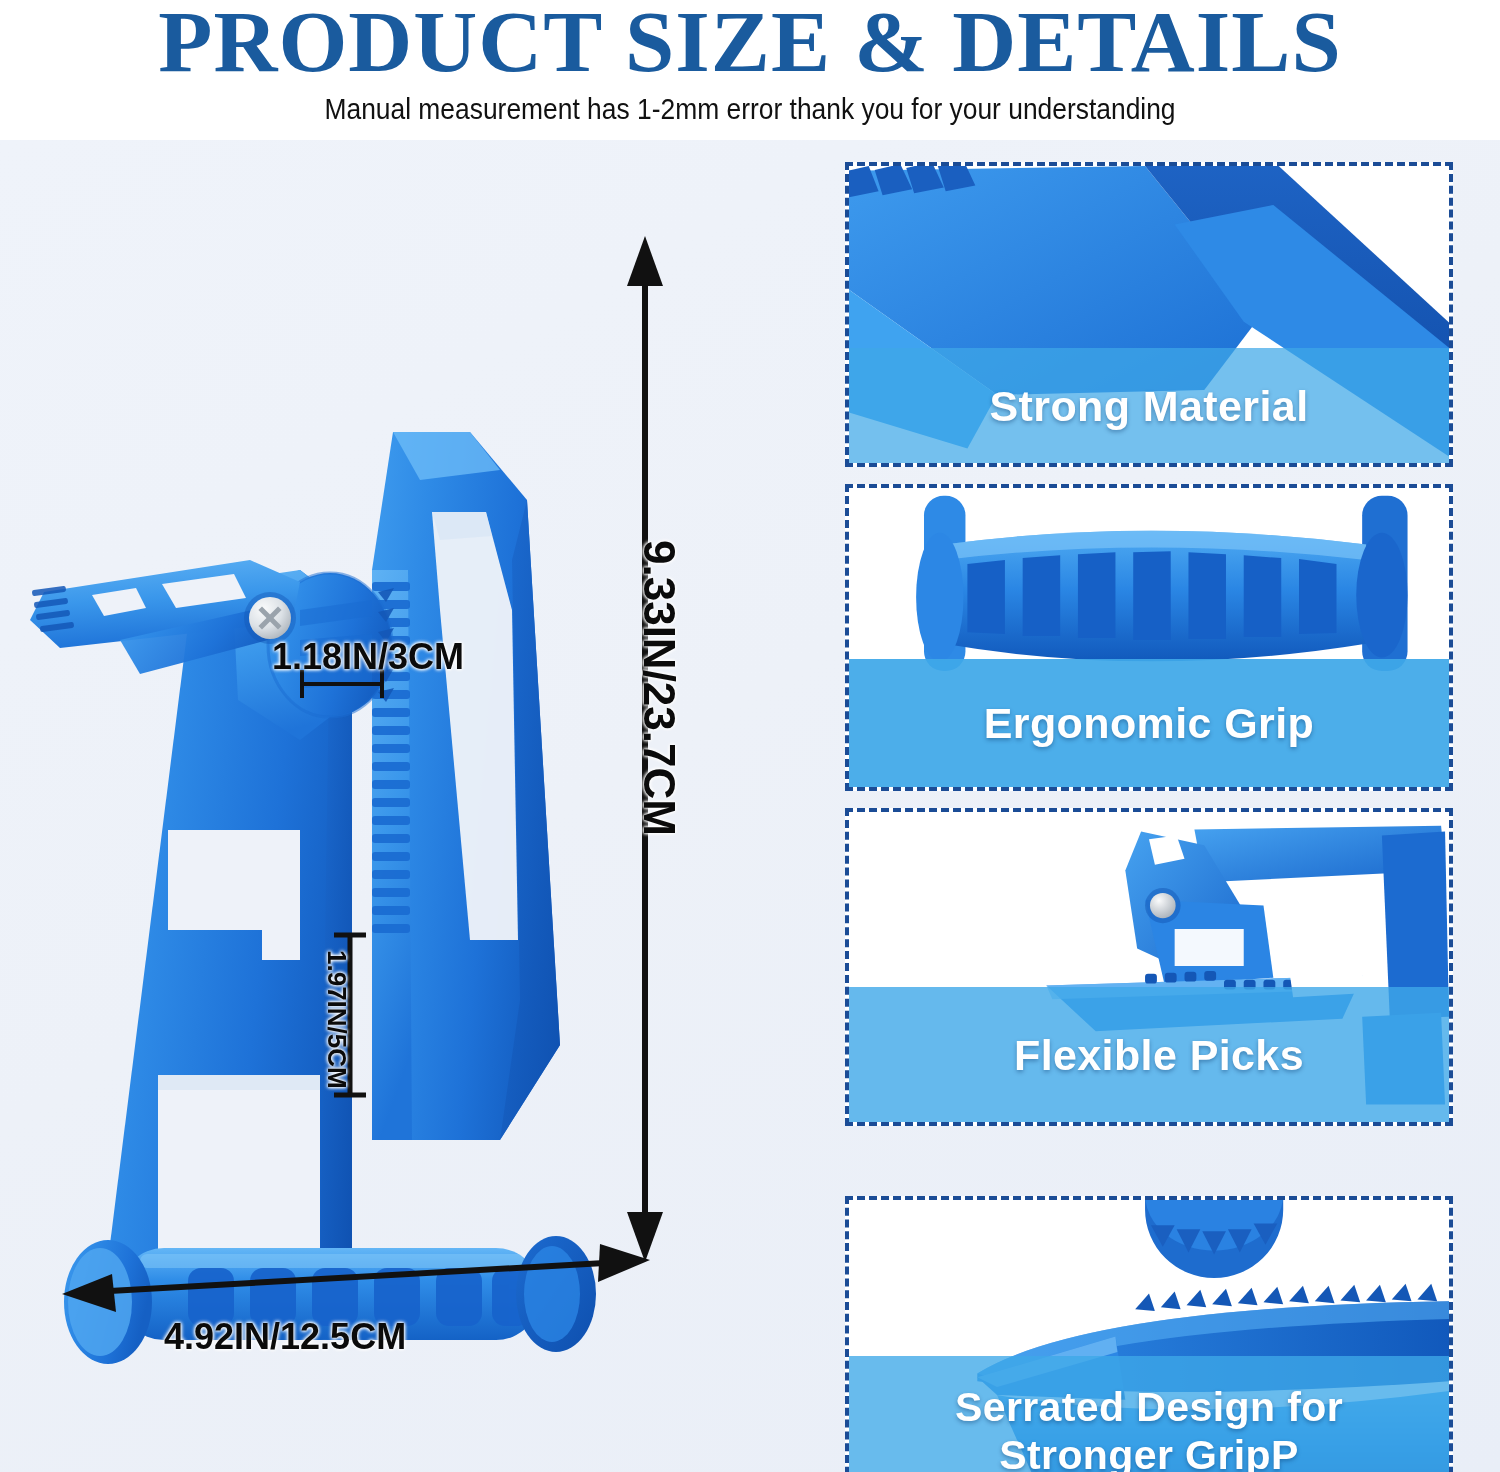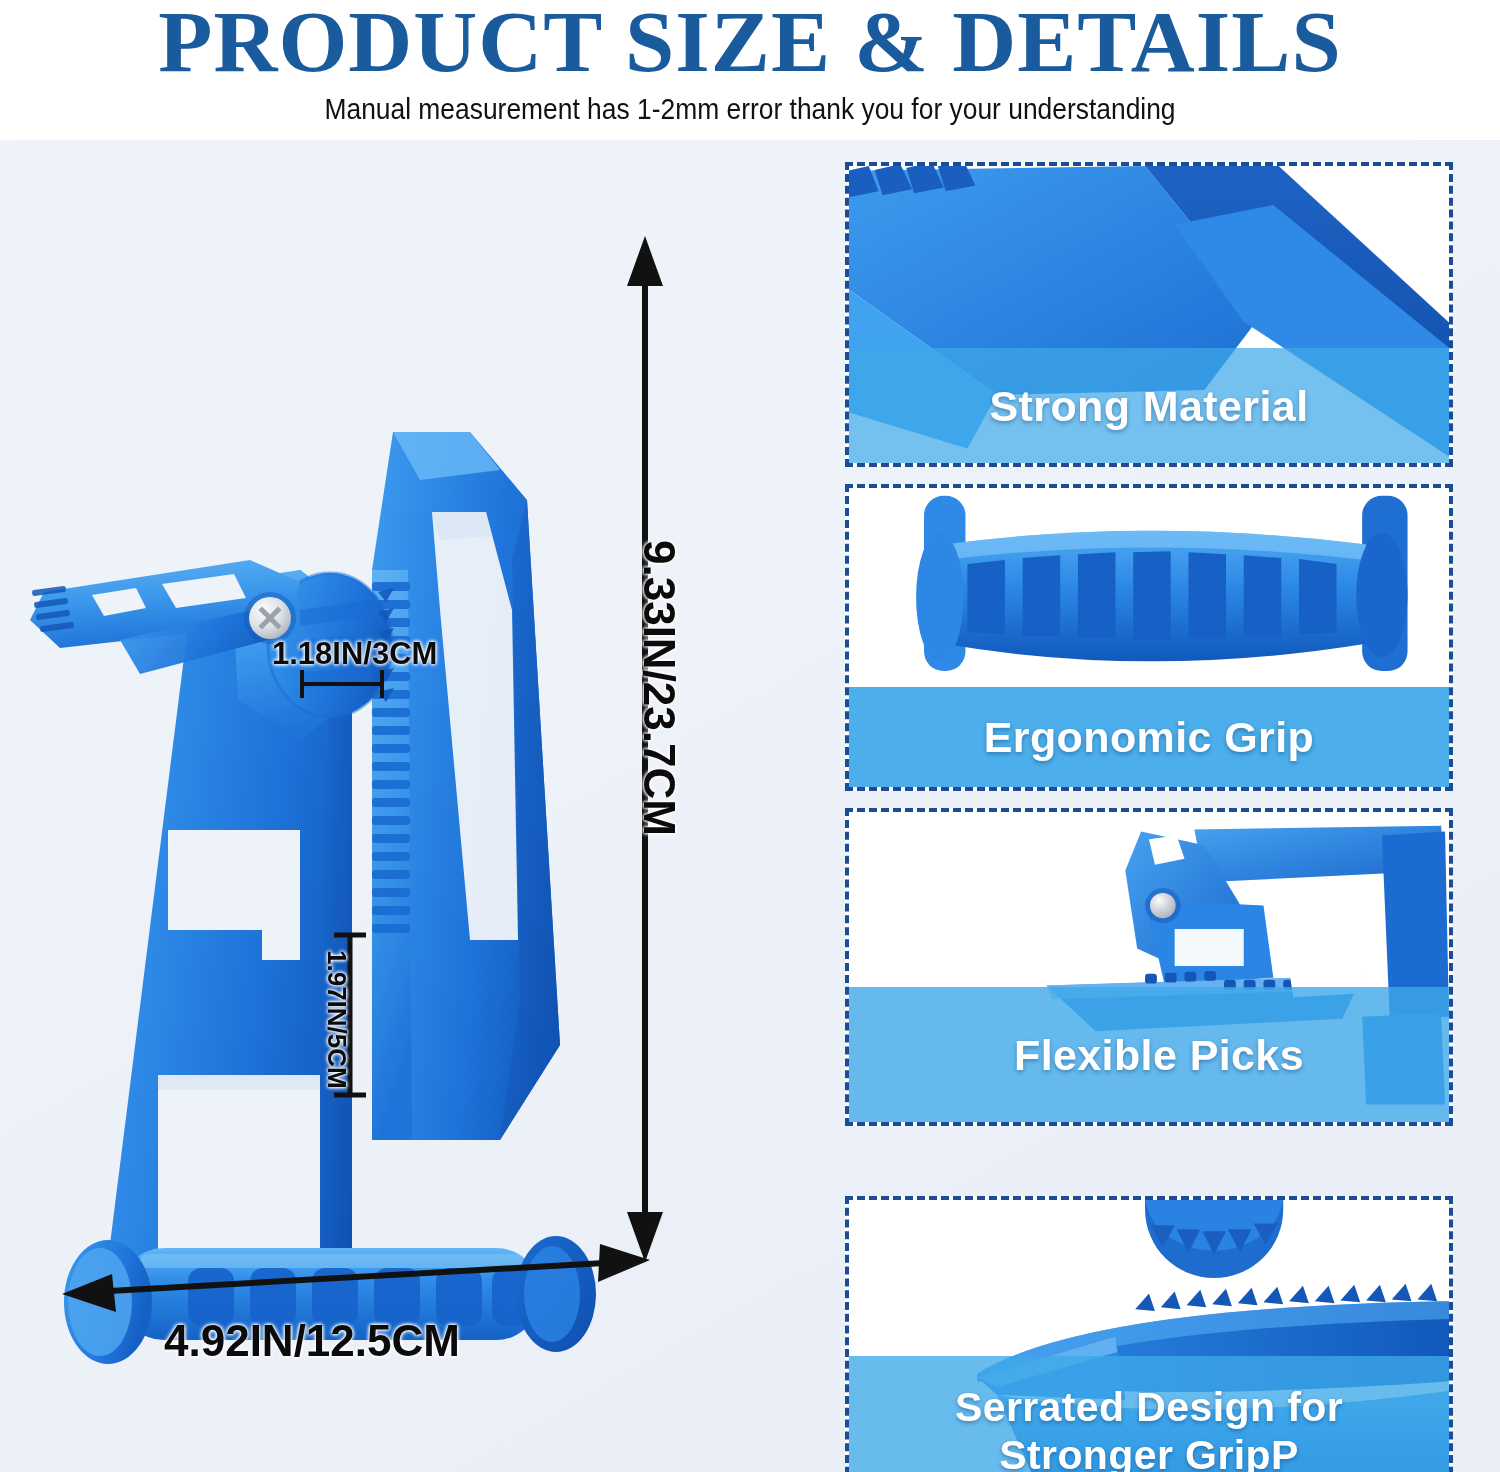--- a/index.html
+++ b/index.html
@@ -52,26 +52,26 @@
 
   
   .dim-label {
     position:absolute;
     font-family:"Liberation Sans", sans-serif;
     font-weight:bold;
     color:#0b0b0b;
     white-space:nowrap;
     text-shadow:0 0 4px #fff,0 0 4px #fff,0 0 3px #fff;
   }
-  #dim-width-3cm  { left:272px; top:496px; font-size:31px; }
+  #dim-width-3cm  { left:272px; top:496px; font-size:36px; }
   #dim-inner-5cm  { left:352px; top:810px; font-size:26px;
                     transform:rotate(90deg); transform-origin:left top; }
   #dim-height     { left:684px; top:400px; font-size:44px;
                     transform:rotate(90deg); transform-origin:left top; }
-  #dim-bottom     { left:164px; top:1176px; font-size:44px; }
+  #dim-bottom     { left:164px; top:1176px; font-size:36px; }
 
   
   #panels { position:absolute; left:845px; top:22px; width:608px; height:1296px;border-radius:30px; }
   .panel {
     position:absolute; left:0; width:608px;
     border:4px dashed #1B4C96;
     background:#ffffff;
     overflow:hidden;
   }
   .panel-img { position:absolute; left:0; top:0; width:100%; height:100%; }
@@ -86,21 +86,21 @@
     text-align:center;
     text-shadow:0 2px 4px rgba(0,40,90,.38);
     letter-spacing:.4px;
   }
   #panel-0 { top:0;    height:305px; }
   #panel-1 { top:322px; height:307px; }
   #panel-2 { top:646px; height:318px; }
   #panel-3 { top:1034px; height:314px; }
 
   #cap-0 { bottom:0; height:115px; background:rgba(62,168,232,.72); }
-  #cap-1 { bottom:0; height:100px; background:rgba(62,168,232,.93);margin-top:39px; }
+  #cap-1 { bottom:0; height:128px; background:rgba(62,168,232,.93);margin-top:39px; }
   #cap-2 { bottom:0; height:135px; background:rgba(62,168,232,.80);padding-left:20px; }
   #cap-3 { bottom:0; height:150px; background:rgba(62,168,232,.78);
            flex-direction:column; font-size:41px; line-height:48px; }
 </style>
 </head>
 <body>
 
 <div id="header">
   <div id="title">PRODUCT SIZE &amp; DETAILS</div>
   <div id="subtitle">Manual measurement has 1-2mm error  thank you for your understanding</div>

